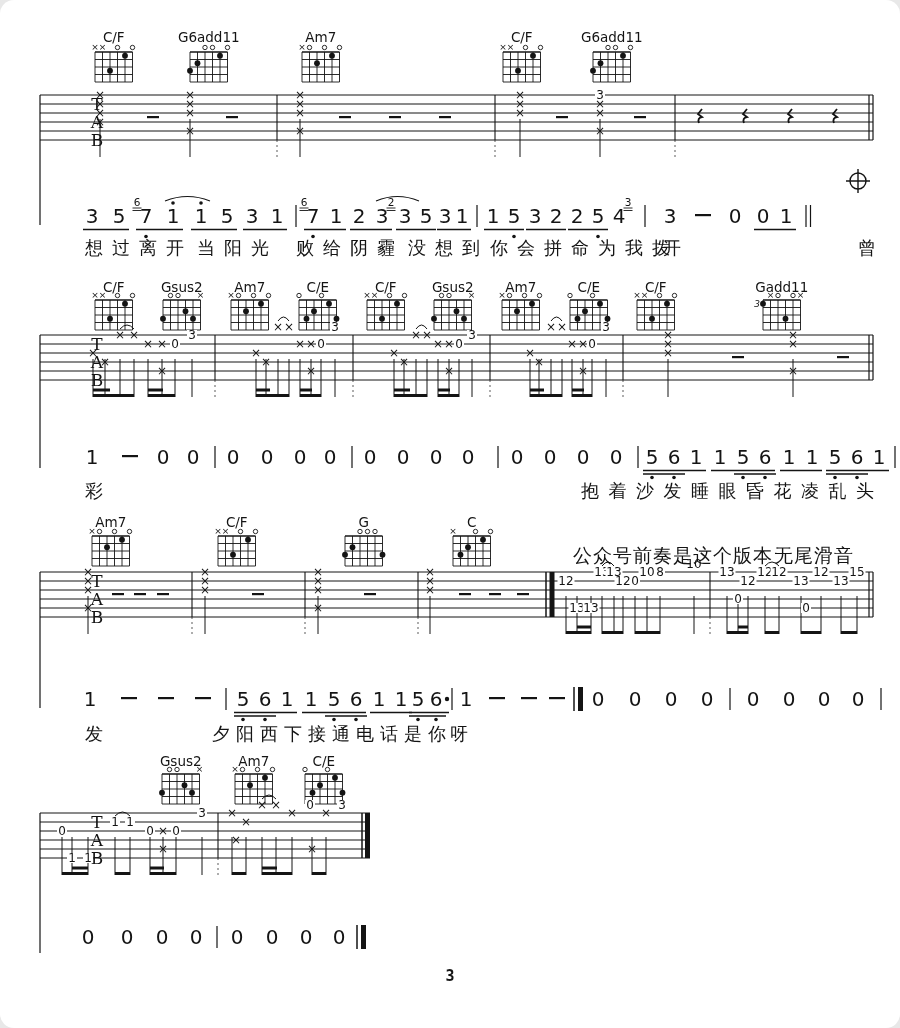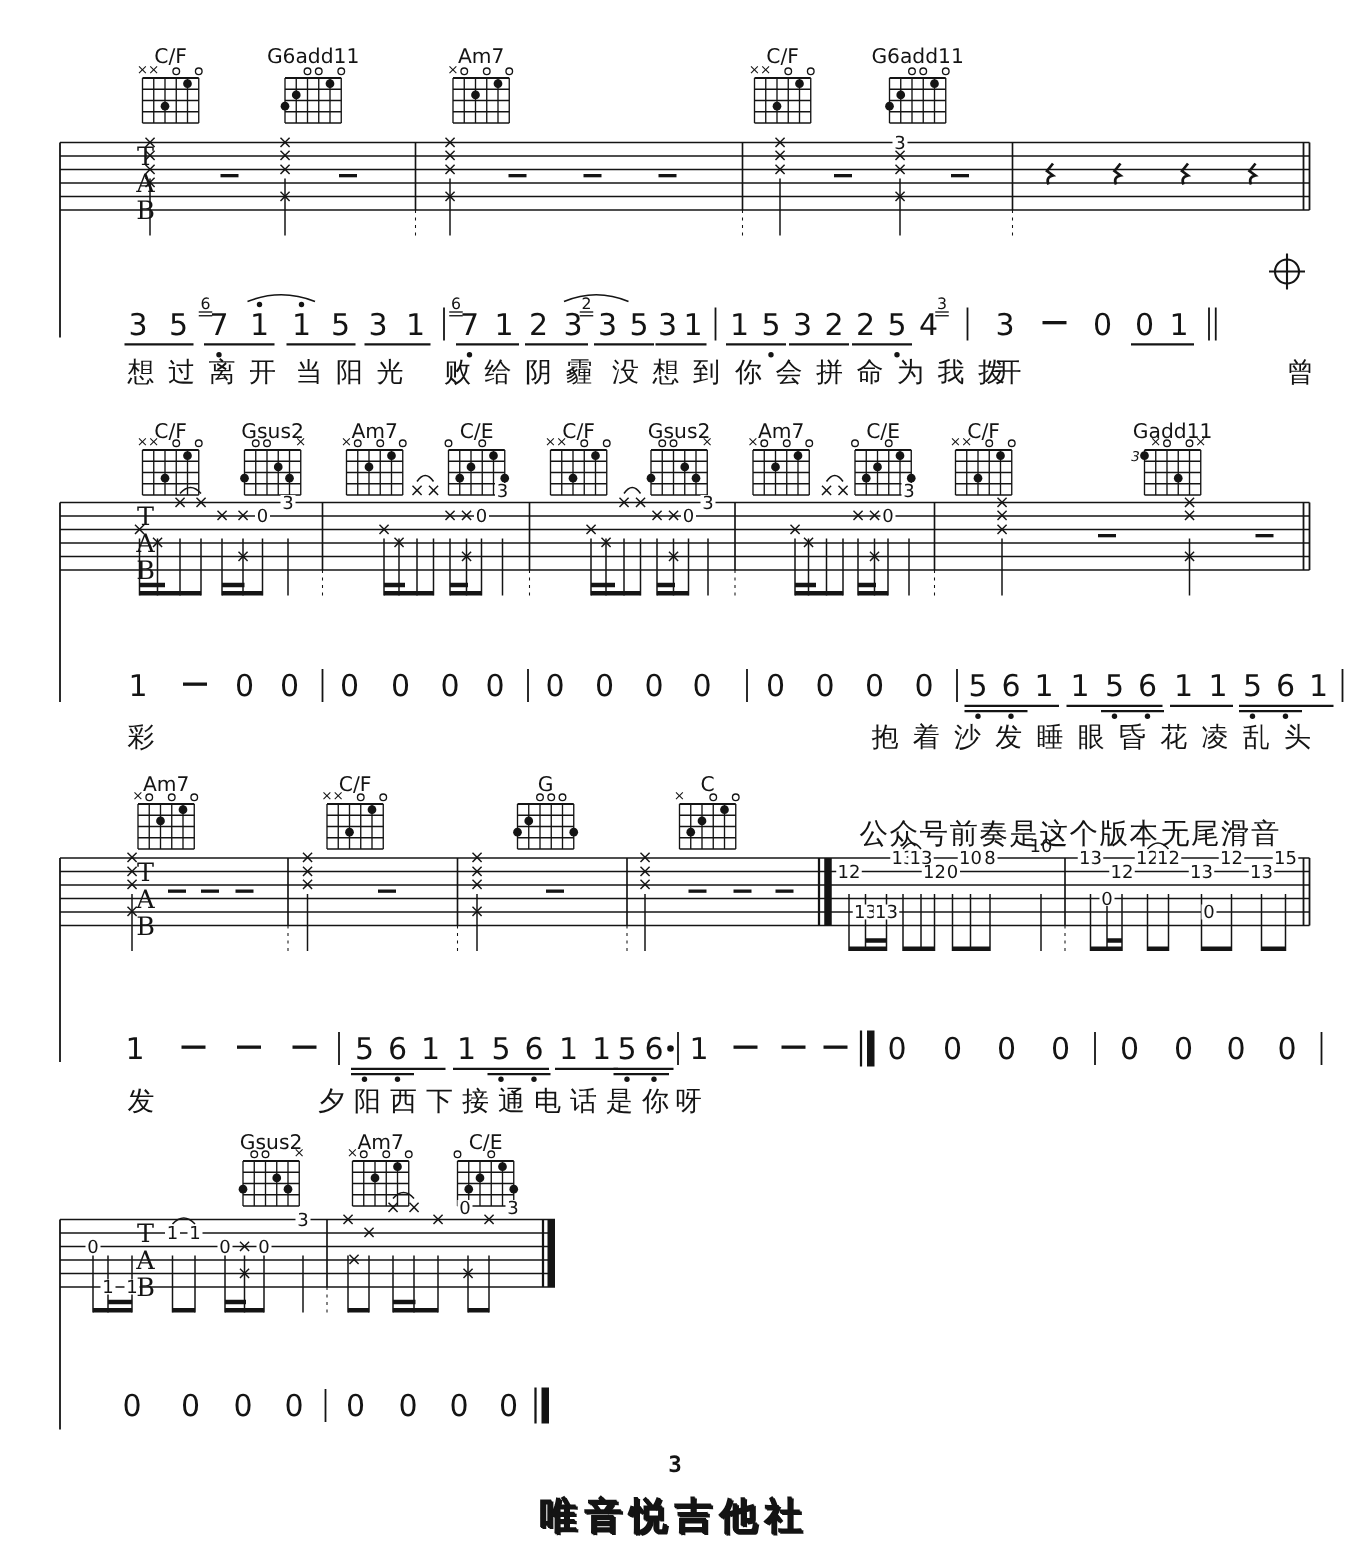--- a/index.html
+++ b/index.html
@@ -1,17 +1,17 @@
 <!DOCTYPE html>
 <html><head>
 <meta charset="utf-8">
 <style>
   html,body{margin:0;padding:0;background:#e8e8e8;}
   .page{position:relative;width:900px;height:1028px;background:#ffffff;overflow:hidden;
-        font-family:"Liberation Sans",sans-serif;color:#141414;}
+        font-family:"Liberation Sans",sans-serif;color:#141414;border-radius:14px;}
   #score{position:absolute;left:0;top:0;}
   .txt{position:absolute;white-space:nowrap;color:#141414;}
   .anno{font-size:19px;letter-spacing:1px;font-family:"Liberation Sans",sans-serif;}
   #anno-intro{left:573px;top:543px;}
   #anno-slide{left:774px;top:543px;}
   .footer-mark{left:0;right:0;top:967px;text-align:center;font-size:15px;font-weight:bold;
                font-family:"DejaVu Sans Mono",monospace;}
   .footer-logo{left:0;right:0;top:994px;text-align:center;font-size:25px;font-weight:900;
                letter-spacing:5px;font-family:"Liberation Sans",sans-serif;
                text-shadow:1px 1px 0 #141414, -0.5px -0.5px 0 #141414;}
@@ -1029,14 +1029,13 @@
         <text x="306" y="944" fill="#141414" font-size="20" text-anchor="middle" font-family="&quot;DejaVu Sans&quot;,sans-serif">0</text>
         <text x="339" y="944" fill="#141414" font-size="20" text-anchor="middle" font-family="&quot;DejaVu Sans&quot;,sans-serif">0</text>
         <line x1="357" y1="925" x2="357" y2="949" stroke="#141414" stroke-width="1.5"></line>
         <rect x="361" y="925" width="5" height="24" fill="#141414"></rect>
       </g>
     </svg>
 
   <div class="txt anno" id="anno-intro">公众号前奏是这个版本</div>
   <div class="txt anno" id="anno-slide">无尾滑音</div>
   <div class="txt footer-mark">3</div>
-  <div class="txt footer-logo">唯音悦吉他社</div>
 </div>
 
 </body></html>

